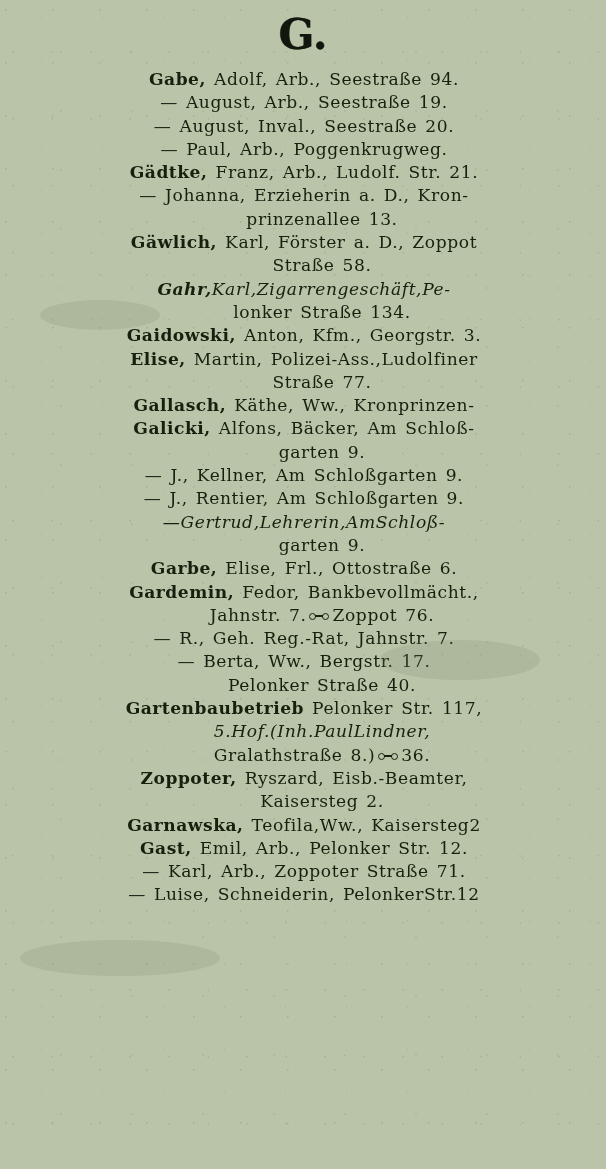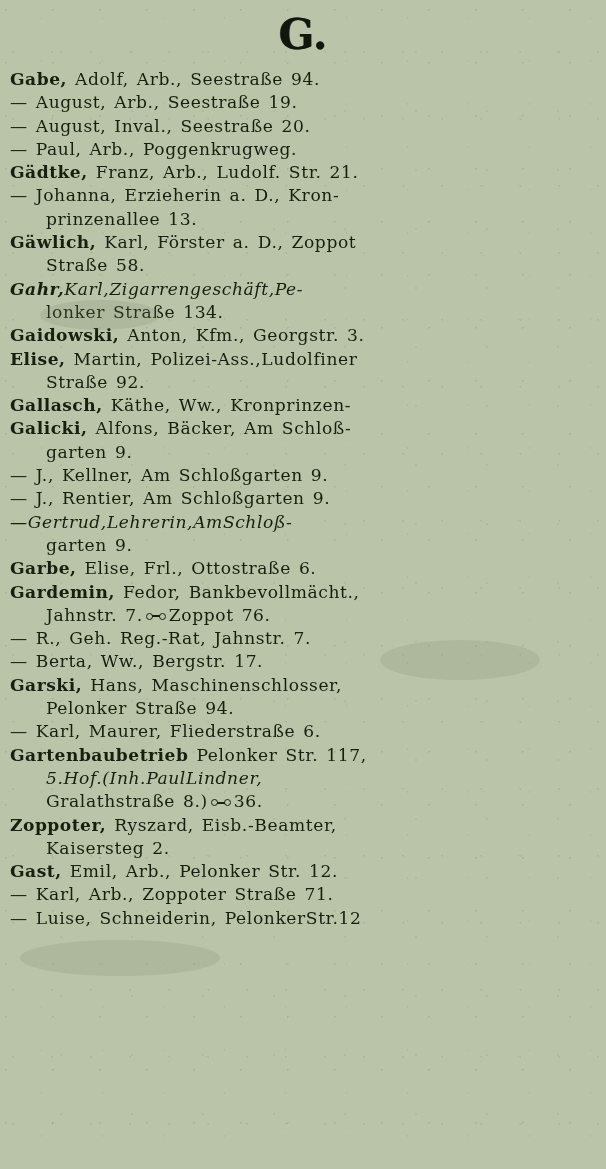--- a/index.html
+++ b/index.html
@@ -48,20 +48,21 @@
     line-height: 23.3px;
     color: #16200f;
     letter-spacing: 0.6px;
     word-spacing: 2px;
     margin: 0;
     text-indent: 0;
   }
   .entry .ln {
     display: block;
     white-space: nowrap;
+    text-align: center;
   }
   .indent {
     padding-left: 36px;
   }
   .nm {
     font-weight: bold;
     letter-spacing: 0.5px;
   }
   .justify {
     display: flex;
@@ -135,21 +136,21 @@
       </div>
       <div class="entry">
         <div class="ln justify"><span class="nm">Gahr,</span><span>Karl,</span><span>Zigarrengeschäft,</span><span>Pe-</span></div>
         <div class="ln indent"><span>lonker Straße 134.</span></div>
       </div>
       <div class="entry">
         <div class="ln"><span class="nm">Gaidowski,</span><span> Anton, Kfm., Georgstr. 3.</span></div>
       </div>
       <div class="entry">
         <div class="ln"><span class="nm">Elise,</span><span> Martin, Polizei-Ass.,Ludolfiner</span></div>
-        <div class="ln indent"><span>Straße 92.</span></div>
+        <div class="ln indent"><span>Straße 77.</span></div>
       </div>
       <div class="entry">
         <div class="ln"><span class="nm">Gallasch,</span><span> Käthe, Ww., Kronprinzen-</span></div>
       </div>
       <div class="entry">
         <div class="ln"><span class="nm">Galicki,</span><span> Alfons, Bäcker, Am Schloß-</span></div>
         <div class="ln indent"><span>garten 9.</span></div>
         <div class="ln"><span>— J., Kellner, Am Schloßgarten 9.</span></div>
         <div class="ln"><span>— J., Rentier, Am Schloßgarten 9.</span></div>
         <div class="ln justify"><span>—</span><span>Gertrud,</span><span>Lehrerin,</span><span>Am</span><span>Schloß-</span></div>
@@ -158,33 +159,34 @@
       <div class="entry">
         <div class="ln"><span class="nm">Garbe,</span><span> Elise, Frl., Ottostraße 6.</span></div>
       </div>
       <div class="entry">
         <div class="ln"><span class="nm">Gardemin,</span><span> Fedor, Bankbevollmächt.,</span></div>
         <div class="ln indent"><span>Jahnstr. 7.</span><span class="phone-mark"><span class="phone-bar"></span></span><span>Zoppot 76.</span></div>
         <div class="ln"><span>— R., Geh. Reg.-Rat, Jahnstr. 7.</span></div>
         <div class="ln"><span>— Berta, Ww., Bergstr. 17.</span></div>
       </div>
       <div class="entry">
-        <div class="ln"><span class="nm">Garski,</span><span> Hans, Maschinenschlosser,</span></div>
-        <div class="ln indent"><span>Pelonker Straße 94.</span></div>
-        <div class="ln"><span>— Karl, Maurer, Fliederstraße 6.</span></div>
+        <div class="ln indent"><span>Pelonker Straße 40.</span></div>
       </div>
       <div class="entry">
         <div class="ln"><span class="nm">Gartenbaubetrieb</span><span> Pelonker Str. 117,</span></div>
         <div class="ln indent justify"><span>5.</span><span>Hof.</span><span>(Inh.</span><span>Paul</span><span>Lindner,</span></div>
         <div class="ln indent"><span>Gralathstraße 8.)</span><span class="phone-mark"><span class="phone-bar"></span></span><span>36.</span></div>
       </div>
       <div class="entry">
         <div class="ln"><span class="nm">Zoppoter,</span><span> Ryszard, Eisb.-Beamter,</span></div>
         <div class="ln indent"><span>Kaisersteg 2.</span></div>
       </div>
       <div class="entry">
+        <div class="ln"><span class="nm">Garnawska,</span><span> Teofila,Ww., Kaisersteg2</span></div>
+      </div>
+      <div class="entry">
         <div class="ln"><span class="nm">Gast,</span><span> Emil, Arb., Pelonker Str. 12.</span></div>
         <div class="ln"><span>— Karl, Arb., Zoppoter Straße 71.</span></div>
         <div class="ln"><span>— Luise, Schneiderin, PelonkerStr.12</span></div>
       </div>
     </div>
 
 </div>
 
 </body></html>

